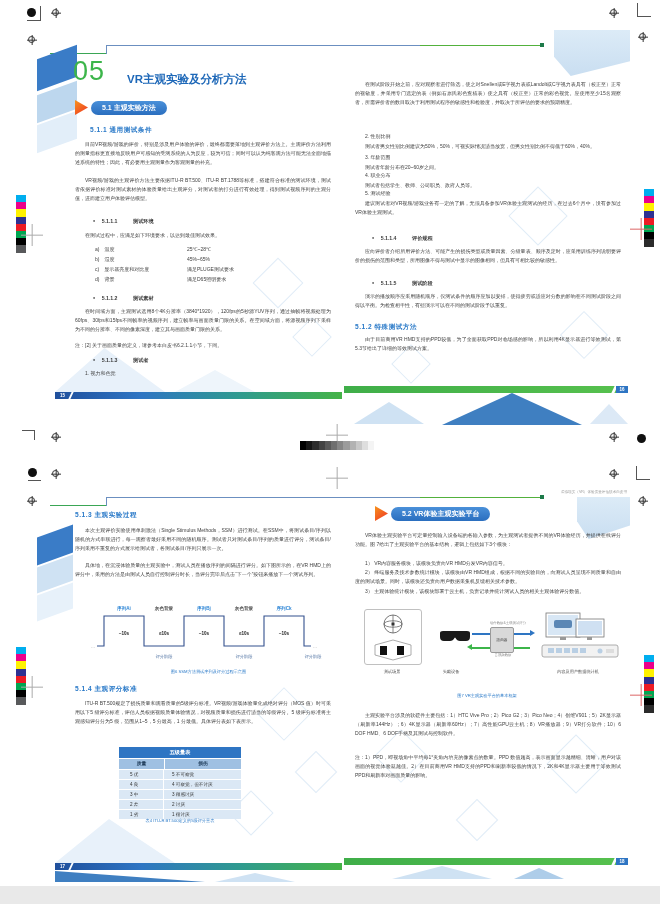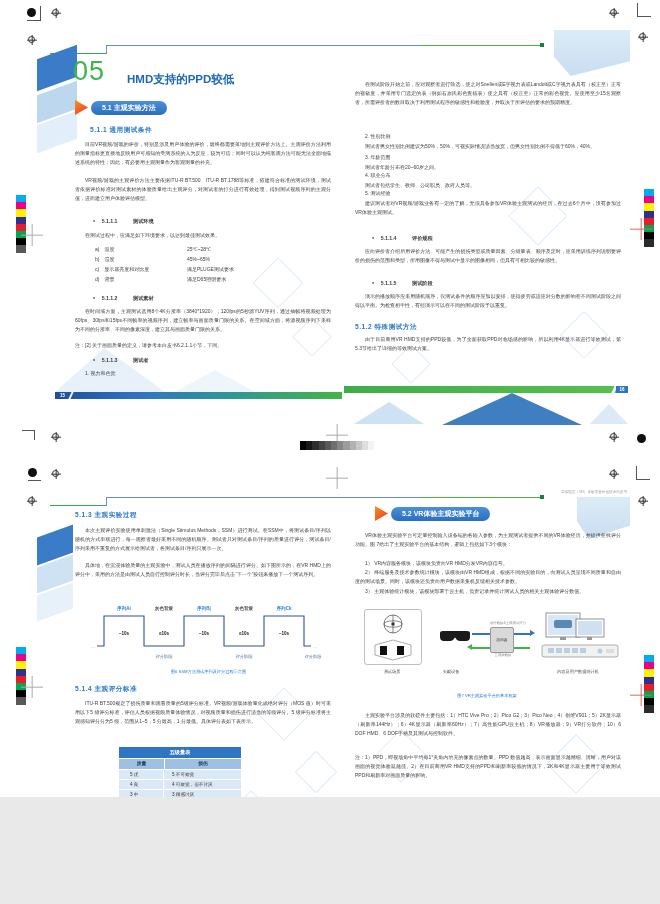--- a/index.html
+++ b/index.html
@@ -1,16 +1,16 @@
 <!DOCTYPE html>
 <html><head>
 <meta charset="utf-8">
 <style>
   html,body{margin:0;padding:0;background:#e9e9e9;}
-  .sheet{position:relative;width:660px;height:797px;background:#ffffff;overflow:hidden;
+  .sheet{position:relative;width:660px;height:886px;background:#ffffff;overflow:hidden;
          font-family:"Liberation Sans",sans-serif;}
   .abs{position:absolute;}
   .page{position:absolute;background:transparent;}
 
   
   .para{position:absolute;font-size:5px;line-height:8.8px;color:#3f3f3f;text-align:justify;text-indent:10px;}
   .noind{text-indent:0;}
   .h-blue{position:absolute;font-size:6.6px;font-weight:bold;color:#2979c8;letter-spacing:0.5px;}
   .bullet{position:absolute;font-size:5.2px;font-weight:bold;color:#3a3a3a;}
   .bullet .dot{font-size:3.6px;vertical-align:1px;margin-right:5px;color:#222;}
@@ -225,21 +225,21 @@
   <div class="page" id="p15" style="left:55px;top:30px;width:287px;height:397px;">
     <div class="cube" style="left:-18px;top:22px;width:40px;height:32px;background:#3a7cc7;"></div>
     <div class="cube" style="left:-18px;top:58px;width:40px;height:28px;background:#bdd7ee;"></div>
     <div class="cube" style="left:-18px;top:88px;width:40px;height:28px;background:#e2eef9;"></div>
     <div class="dm" style="left:205px;top:235px;width:34px;height:34px;"></div>
     <div class="dm" style="left:243px;top:293px;width:26px;height:26px;"></div>
     <div class="abs tri-peak" style="left:0;top:318px;width:110px;height:44px;background:#e8f1fa;"></div>
     <div class="abs tri-up" style="left:120px;top:340px;width:80px;height:22px;background:#eef5fb;"></div>
 
     <div class="chnum" style="left:18px;top:26px;">05</div>
-    <div class="chtitle" style="left:72px;top:42px;">HMD支持的PPD较低</div>
+    <div class="chtitle" style="left:72px;top:42px;">VR主观实验及分析方法</div>
 
     <div class="badge" style="left:20px;top:70px;">
       <span class="tri"></span>
       <span class="pill">5.1 主观实验方法</span>
     </div>
 
     <div class="h-blue" style="left:35px;top:96px;">5.1.1 通用测试条件</div>
     <div class="para" style="left:20px;top:110px;width:256px;">目前VR视频/游戏的评价，特别是涉及用户体验的评价，最终都需要落地到主观评价方法上。主观评价方法利用的测量指标更直接地反映用户可感知的受测系统的人为反应，较为可信；同时可以认为纯客观方法可能无法全面地描述系统的特性；因此，有必要用主观测量作为客观测量的补充。</div>
     <div class="para" style="left:20px;top:146px;width:256px;">VR视频/游戏的主观评价方法主要依据ITU-R BT.500、ITU-R BT.1788等标准，搭建符合标准的测试环境，测试者依据评价标准对测试素材的体验质量给出主观评分，对测试者的打分进行有效处理，得到测试视频序列的主观分值，进而建立用户体验评估模型。</div>
 

